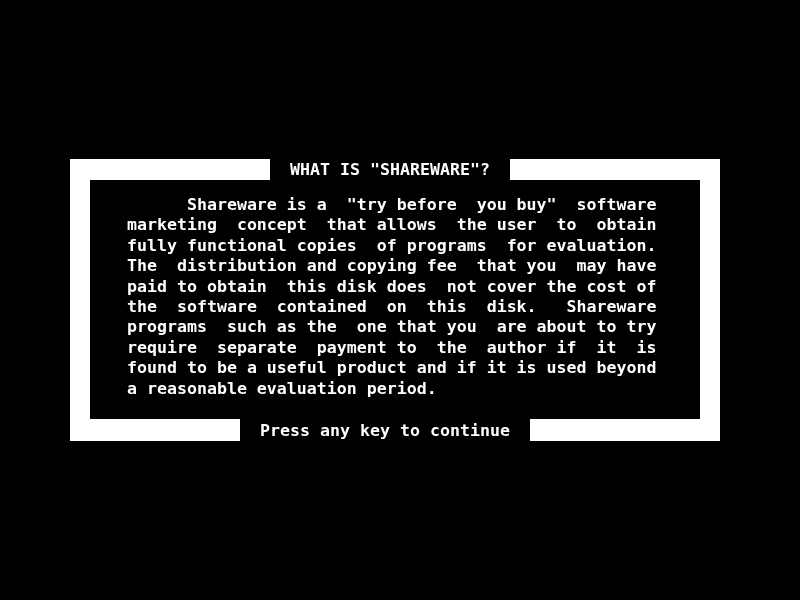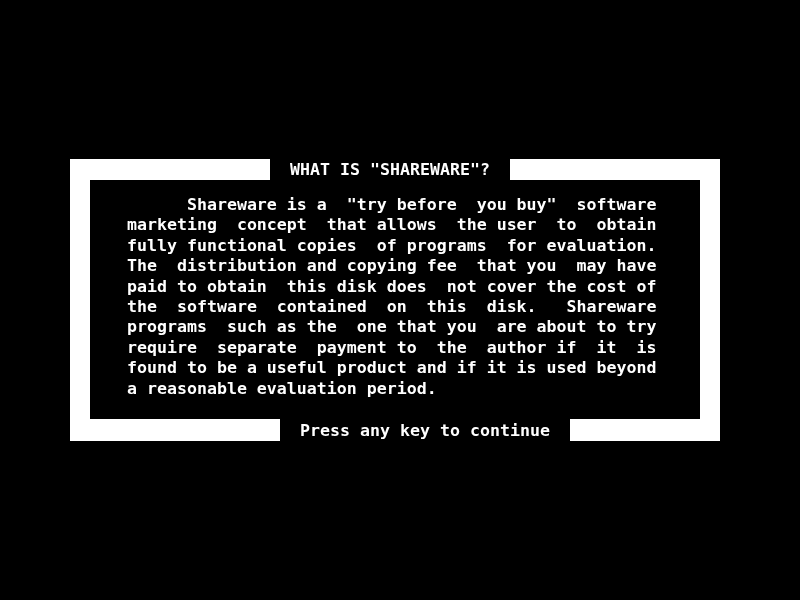--- a/index.html
+++ b/index.html
@@ -45,21 +45,20 @@
     left: 270px;
     top: 159px;
     width: 240px;
     height: 21px;
   }
   .footer-box {
     left: 240px;
     top: 419px;
     width: 290px;
     height: 22px;
-    margin-left: 40px;
   }
   .band-box span {
     font-size: 16.6px;
     line-height: 21px;
     white-space: pre;
   }
   .body-text {
     position: absolute;
     left: 127px;
     top: 195px;

